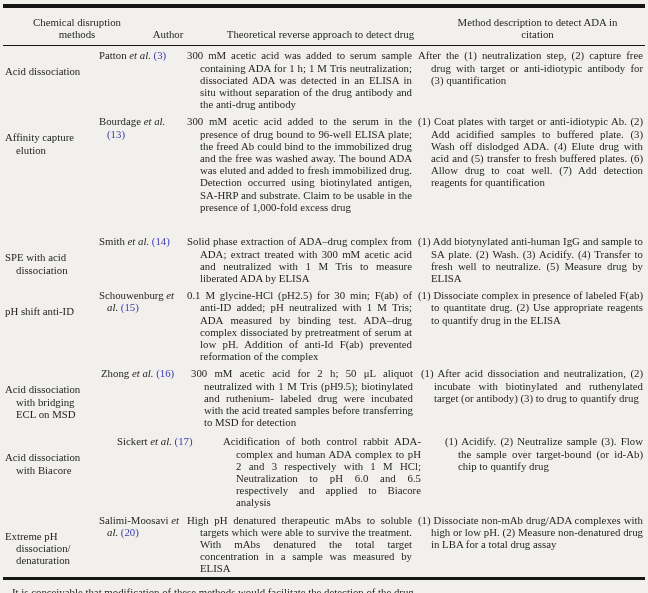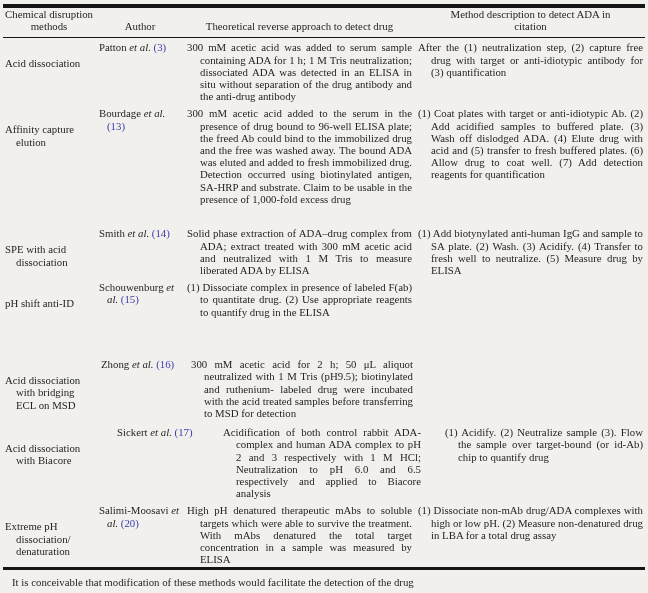--- a/index.html
+++ b/index.html
@@ -31,21 +31,23 @@
 
   .grid {
     display: grid;
     grid-template-columns: 88px 82px 1fr 1fr;
     column-gap: 6px;
     align-items: start;
     padding: 0 2px;
   }
   .header {
     align-items: end;
+    padding-top: 8px;
     padding-bottom: 5px;
+    margin-left: 28px;
   }
   .header > div { text-align: center; }
   .h3-inner { display: inline-block; max-width: 185px; }
 
   .row { padding-top: 3px; padding-bottom: 2px; }
   #rows .row:nth-child(1) { min-height: 64px; }
   #rows .row:nth-child(2) { min-height: 120px; }
   #rows .row:nth-child(3) { min-height: 53px; }
   #rows .row:nth-child(4) { min-height: 77px; }
   #rows .row:nth-child(5) { min-height: 68px; gap: 8px; }
@@ -125,31 +127,33 @@
     <div class="c4">(1) Add biotynylated anti-human IgG and sample to SA plate. (2) Wash. (3) Acidify. (4) Transfer to fresh well to neutralize. (5) Measure drug by ELISA</div>
   </div>
 
   <div class="grid row">
     <div class="c1">pH shift anti-ID</div>
     <div class="c2">
       <span>Schouwenburg</span>
       <i>et al.</i>
       <span class="ref">(15)</span>
     </div>
+    <div class="c3">0.1 M glycine-HCl (pH2.5) for 30 min; F(ab) of anti-ID added; pH neutralized with 1 M Tris; ADA measured by binding test. ADA–drug complex dissociated by pretreatment of serum at low pH. Addition of anti-Id F(ab) prevented reformation of the complex</div>
     <div class="c4">(1) Dissociate complex in presence of labeled F(ab) to quantitate drug. (2) Use appropriate reagents to quantify drug in the ELISA</div>
   </div>
 
   <div class="grid row">
     <div class="c1">Acid dissociation with bridging ECL on MSD</div>
     <div class="c2">
       <span>Zhong</span>
       <i>et al.</i>
       <span class="ref">(16)</span>
     </div>
     <div class="c3">300 mM acetic acid for 2 h; 50 μL aliquot neutralized with 1 M Tris (pH9.5); biotinylated and ruthenium- labeled drug were incubated with the acid treated samples before transferring to MSD for detection</div>
+    <div class="c4">(1) After acid dissociation and neutralization, (2) incubate with biotinylated and ruthenylated target (or antibody) (3) to drug to quantify drug</div>
   </div>
 
   <div class="grid row">
     <div class="c1">Acid dissociation with Biacore</div>
     <div class="c2">
       <span>Sickert</span>
       <i>et al.</i>
       <span class="ref">(17)</span>
     </div>
     <div class="c3">Acidification of both control rabbit ADA-complex and human ADA complex to pH 2 and 3 respectively with 1 M HCl; Neutralization to pH 6.0 and 6.5 respectively and applied to Biacore analysis</div>

